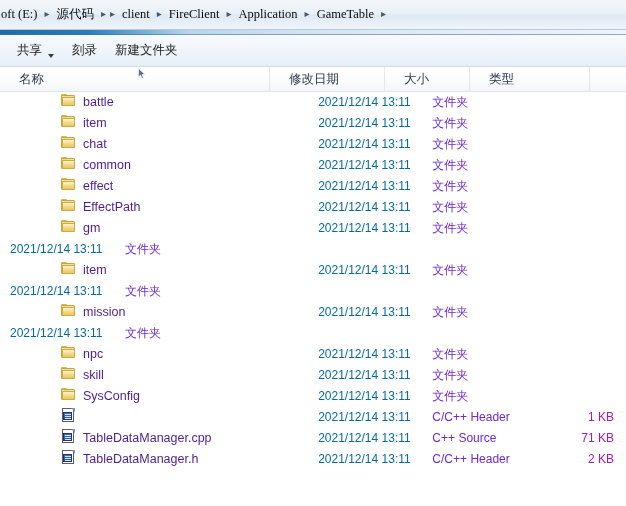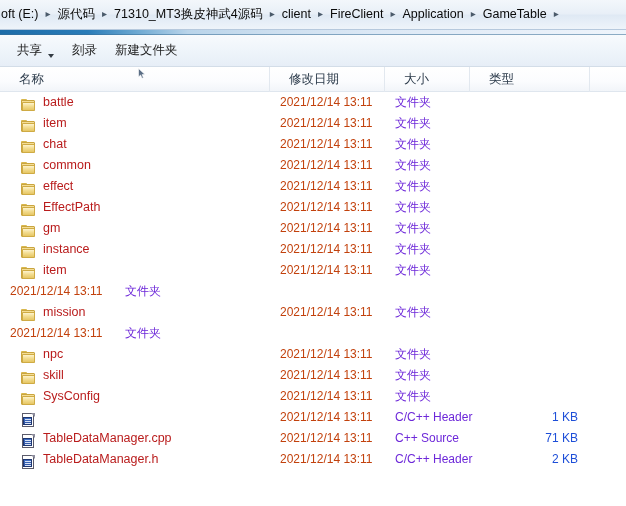--- a/index.html
+++ b/index.html
@@ -22,20 +22,21 @@
     position: absolute;
     left: 0; top: 0;
     width: 626px; height: 30px;
     background: linear-gradient(to bottom, #f3f7fb 0%, #e8eff7 48%, #dfe9f4 52%, #eef4fa 100%);
     border-bottom: 1px solid #b6c9dd;
     box-sizing: border-box;
     display: flex;
     align-items: center;
     overflow: hidden;
     white-space: nowrap;
+    font-family: Liberation Serif, serif;
   }
   .crumb {
     font-size: 12.5px;
     color: #0a0a0a;
     padding: 2px 5px 3px 5px;
     border-radius: 2px;
     line-height: 16px;
   }
   .crumb-sep {
     color: #4a5a6a;
@@ -141,42 +142,43 @@
     height: 21px;
     line-height: 21px;
     box-sizing: border-box;
     overflow: hidden;
     white-space: nowrap;
   }
   .c-name {
     width: 270px;
     padding-left: 20px;
     display: flex;
-    align-items: flex-end;
+    align-items: flex-start;
     font-size: 12.5px;
-    color: #b91c1c;
+    color: #4c1d95;
+    margin-left: 40px;
   }
   .c-date {
     width: 115px;
     padding-left: 10px;
     font-size: 12px;
-    color: #c2410c;
+    color: #0369a1;
   }
   .c-type {
     width: 120px;
     padding-left: 10px;
     font-size: 12px;
     color: #6d28d9;
   }
   .c-size {
     width: 85px;
     padding-right: 12px;
     text-align: right;
     font-size: 12px;
-    color: #1d4ed8;
+    color: #a21caf;
   }
 
   
   .icon {
     width: 16px;
     height: 16px;
     margin-right: 7px;
     flex: 0 0 16px;
     position: relative;
   }
@@ -249,21 +251,20 @@
 </style>
 </head>
 <body>
 
 <div id="address-bar">
   <div id="crumb-container" style="display: flex; align-items: center; margin-left: -4px;">
       <span class="crumb">oft (E:)</span>
       <span class="crumb-sep">▸</span>
       <span class="crumb">源代码</span>
       <span class="crumb-sep">▸</span>
-      <span class="crumb">71310_MT3换皮神武4源码</span>
       <span class="crumb-sep">▸</span>
       <span class="crumb">client</span>
       <span class="crumb-sep">▸</span>
       <span class="crumb">FireClient</span>
       <span class="crumb-sep">▸</span>
       <span class="crumb">Application</span>
       <span class="crumb-sep">▸</span>
       <span class="crumb">GameTable</span>
       <span class="crumb-sep">▸</span>
     </div>
@@ -379,28 +380,20 @@
           <span class="back"></span>
           <span class="front"></span>
         </span>
         <span>gm</span>
       </div>
       <div class="cell c-date">2021/12/14 13:11</div>
       <div class="cell c-type">文件夹</div>
       <div class="cell c-size"></div>
     </div>
     <div class="row">
-      <div class="cell c-name">
-        <span class="icon ico-folder">
-          <span class="tabpart"></span>
-          <span class="back"></span>
-          <span class="front"></span>
-        </span>
-        <span>instance</span>
-      </div>
       <div class="cell c-date">2021/12/14 13:11</div>
       <div class="cell c-type">文件夹</div>
       <div class="cell c-size"></div>
     </div>
     <div class="row">
       <div class="cell c-name">
         <span class="icon ico-folder">
           <span class="tabpart"></span>
           <span class="back"></span>
           <span class="front"></span>

